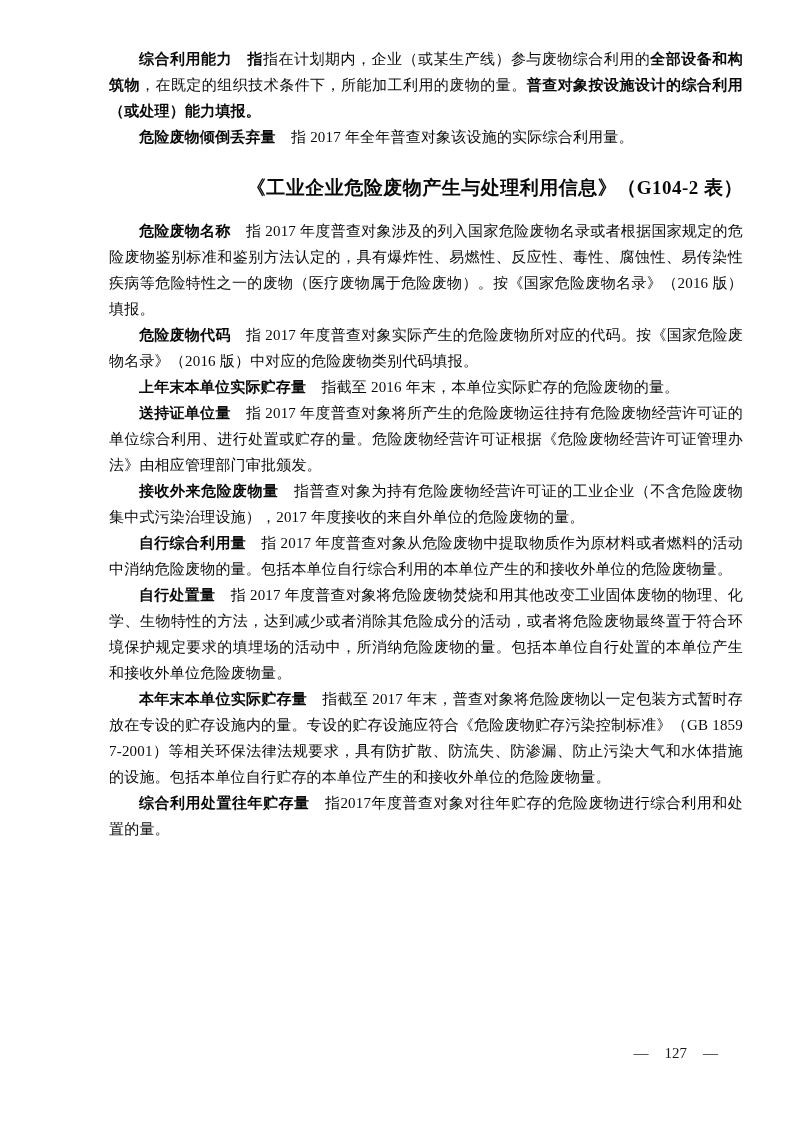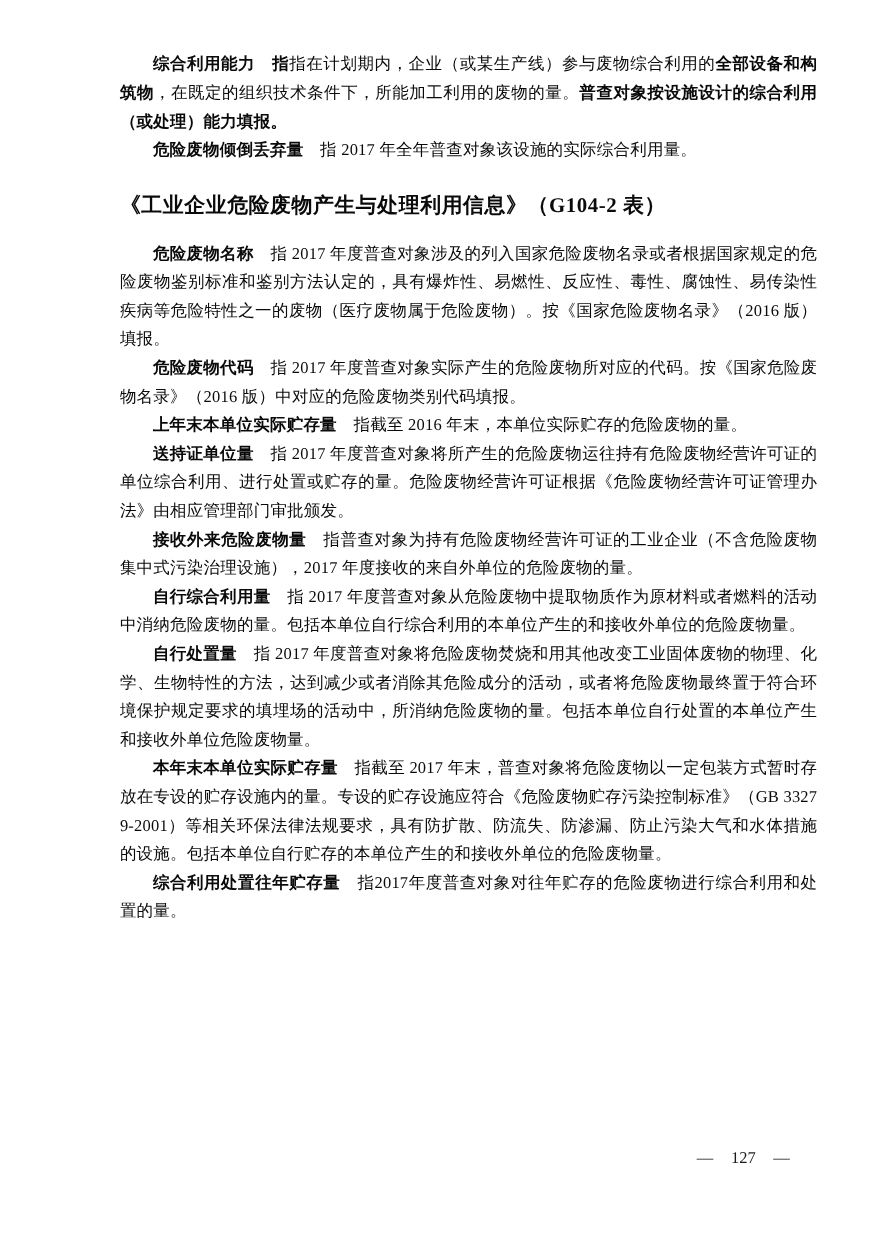--- a/index.html
+++ b/index.html
@@ -22,21 +22,21 @@
     text-indent: 2em;
     word-break: break-all;
     letter-spacing: 0.2px;
   }
   .para .term { font-weight: bold; }
   .doc-title {
     margin: 22px 0 14px 0;
     font-size: 19px;
     line-height: 32px;
     font-weight: bold;
-    text-align: left;
+    text-align: right;
     letter-spacing: 0.5px;
   }
   .footer {
     position: absolute; top: 1044px; right: 82px;
     font-size: 15px; line-height: 18px; color: #1a1a1a;
     display: flex; align-items: center; gap: 16px;
     font-family: "Liberation Serif", "DejaVu Serif", serif;
   }
   .footer .dash { letter-spacing: 0; }
 </style>
@@ -48,21 +48,21 @@
       <p class="para"><span class="term">综合利用能力　指</span><span>指在计划期内，企业（或某生产线）参与废物综合利用的</span><span class="term">全部设备和构筑物</span><span>，在既定的组织技术条件下，所能加工利用的废物的量。</span><span class="term">普查对象按设施设计的综合利用（或处理）能力填报。</span></p>
       <p class="para"><span class="term">危险废物倾倒丢弃量</span><span>　指 2017 年全年普查对象该设施的实际综合利用量。</span></p>
       <h1 class="doc-title">《工业企业危险废物产生与处理利用信息》（G104-2 表）</h1>
       <p class="para"><span class="term">危险废物名称</span><span>　指 2017 年度普查对象涉及的列入国家危险废物名录或者根据国家规定的危险废物鉴别标准和鉴别方法认定的，具有爆炸性、易燃性、反应性、毒性、腐蚀性、易传染性疾病等危险特性之一的废物（医疗废物属于危险废物）。按《国家危险废物名录》（2016 版）填报。</span></p>
       <p class="para"><span class="term">危险废物代码</span><span>　指 2017 年度普查对象实际产生的危险废物所对应的代码。按《国家危险废物名录》（2016 版）中对应的危险废物类别代码填报。</span></p>
       <p class="para"><span class="term">上年末本单位实际贮存量</span><span>　指截至 2016 年末，本单位实际贮存的危险废物的量。</span></p>
       <p class="para"><span class="term">送持证单位量</span><span>　指 2017 年度普查对象将所产生的危险废物运往持有危险废物经营许可证的单位综合利用、进行处置或贮存的量。危险废物经营许可证根据《危险废物经营许可证管理办法》由相应管理部门审批颁发。</span></p>
       <p class="para"><span class="term">接收外来危险废物量</span><span>　指普查对象为持有危险废物经营许可证的工业企业（不含危险废物集中式污染治理设施），2017 年度接收的来自外单位的危险废物的量。</span></p>
       <p class="para"><span class="term">自行综合利用量</span><span>　指 2017 年度普查对象从危险废物中提取物质作为原材料或者燃料的活动中消纳危险废物的量。包括本单位自行综合利用的本单位产生的和接收外单位的危险废物量。</span></p>
       <p class="para"><span class="term">自行处置量</span><span>　指 2017 年度普查对象将危险废物焚烧和用其他改变工业固体废物的物理、化学、生物特性的方法，达到减少或者消除其危险成分的活动，或者将危险废物最终置于符合环境保护规定要求的填埋场的活动中，所消纳危险废物的量。包括本单位自行处置的本单位产生和接收外单位危险废物量。</span></p>
-      <p class="para"><span class="term">本年末本单位实际贮存量</span><span>　指截至 2017 年末，普查对象将危险废物以一定包装方式暂时存放在专设的贮存设施内的量。专设的贮存设施应符合《危险废物贮存污染控制标准》（GB 33279-2001）等相关环保法律法规要求，具有防扩散、防流失、防渗漏、防止污染大气和水体措施的设施。包括本单位自行贮存的本单位产生的和接收外单位的危险废物量。</span></p>
+      <p class="para"><span class="term">本年末本单位实际贮存量</span><span>　指截至 2017 年末，普查对象将危险废物以一定包装方式暂时存放在专设的贮存设施内的量。专设的贮存设施应符合《危险废物贮存污染控制标准》（GB 18597-2001）等相关环保法律法规要求，具有防扩散、防流失、防渗漏、防止污染大气和水体措施的设施。包括本单位自行贮存的本单位产生的和接收外单位的危险废物量。</span></p>
       <p class="para"><span class="term">综合利用处置往年贮存量</span><span>　指2017年度普查对象对往年贮存的危险废物进行综合利用和处置的量。</span></p>
     </div>
 </div>
 
 <div class="footer">
   <span class="dash">—</span>
   <span>127</span>
   <span class="dash">—</span>
 </div>
 

